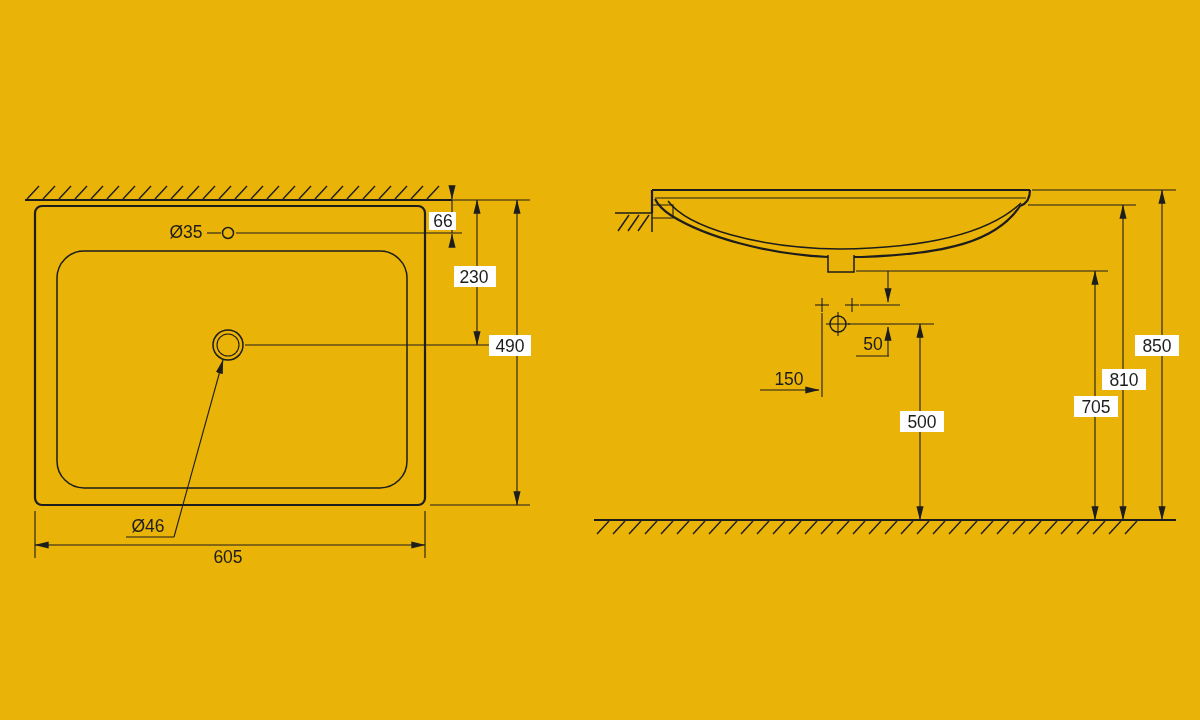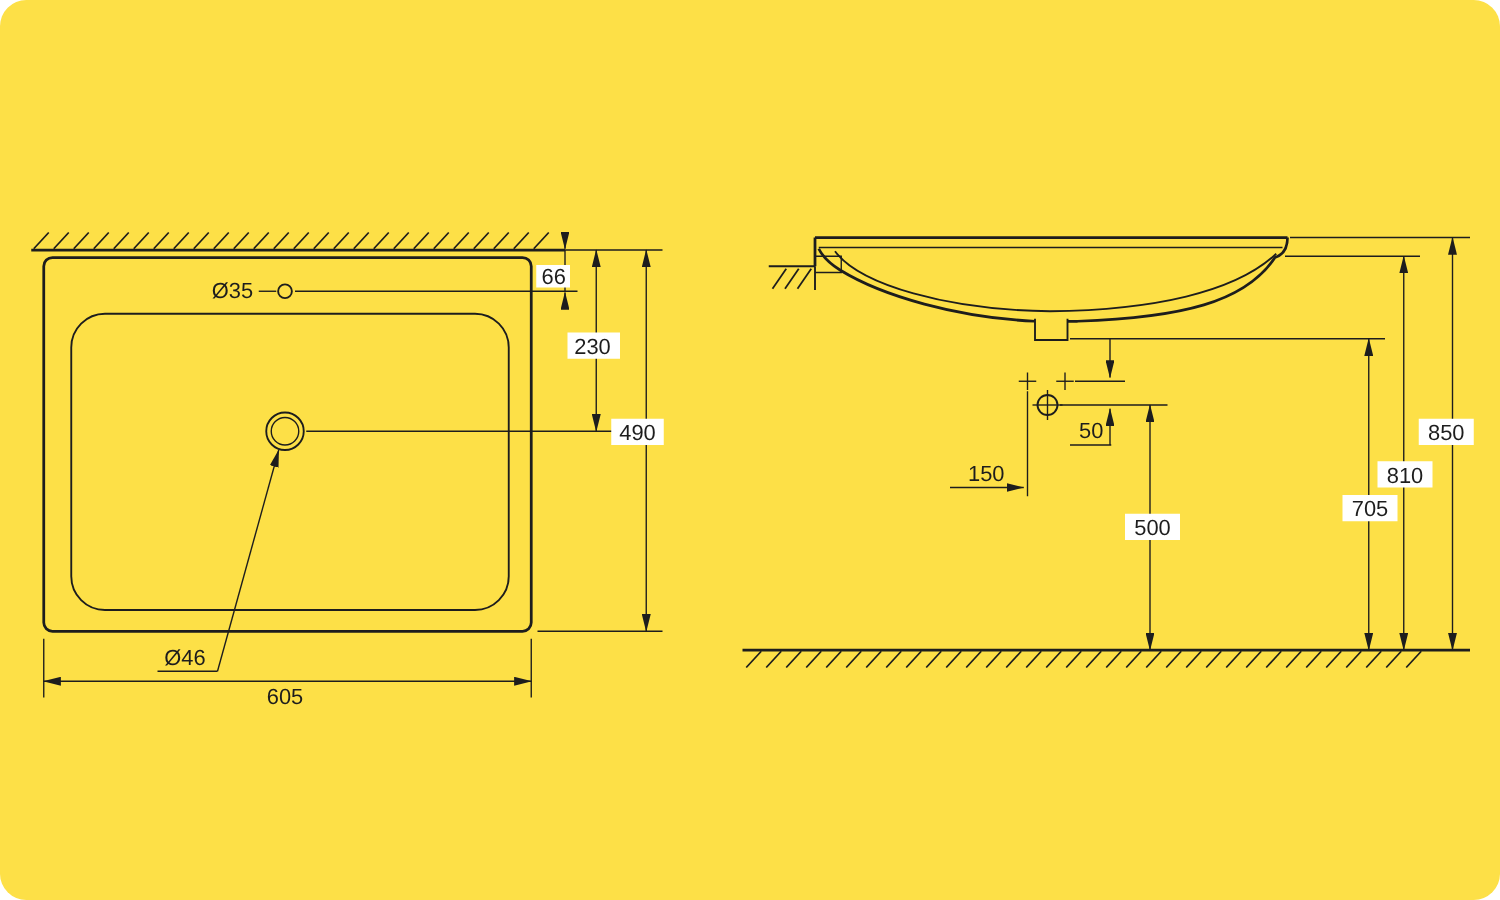--- a/index.html
+++ b/index.html
@@ -1,16 +1,16 @@
 <!DOCTYPE html>
 <html><head>
 <meta charset="utf-8">
 <style>
   html,body{margin:0;padding:0;background:#ffffff;}
-  #stage{position:relative;width:1200px;height:720px;background:#fde047;overflow:hidden;border-radius:21px;}
+  #stage{position:relative;width:1200px;height:720px;background:#eab308;overflow:hidden;}
   .ln{stroke:#1d1d1d;fill:none;stroke-linecap:butt;}
   .w2{stroke-width:2.2;}
   .w15{stroke-width:1.5;}
   .w14{stroke-width:1.4;}
   .w1{stroke-width:1.1;}
   .arrowhead{fill:#1d1d1d;stroke:none;}
   .dimbg{fill:#ffffff;stroke:none;}
   .lbl{font-family:"Liberation Sans","DejaVu Sans",sans-serif;font-size:17.5px;fill:#1d1d1d;stroke:none;}
 </style>
 </head>

